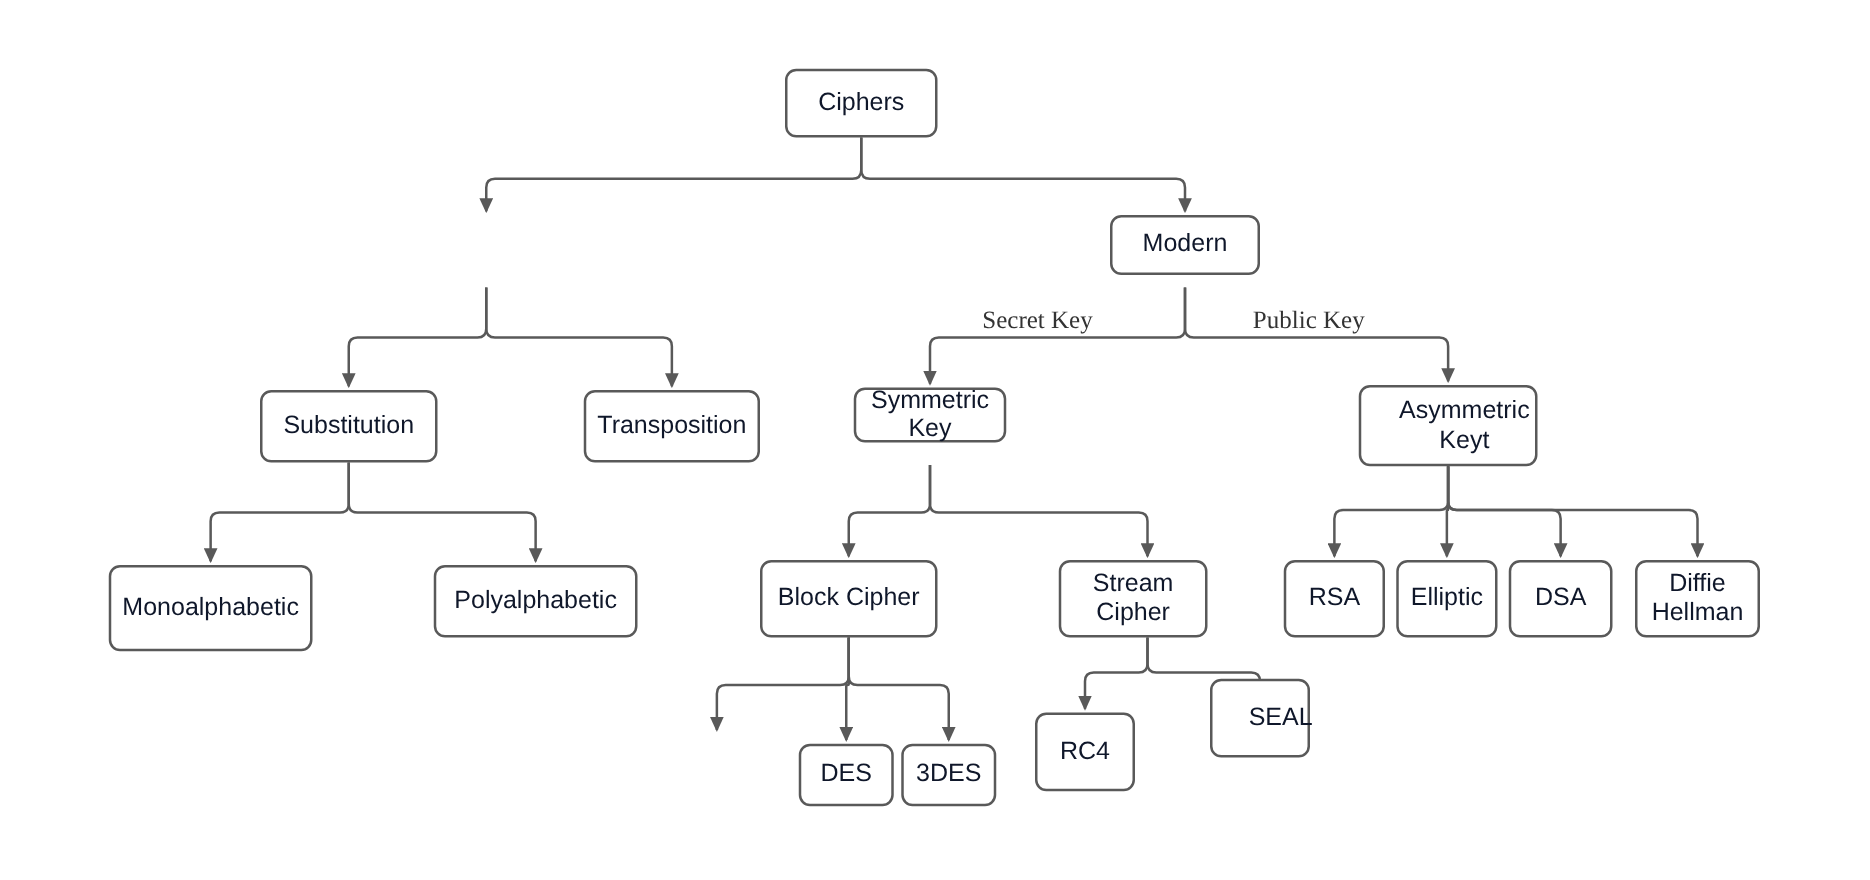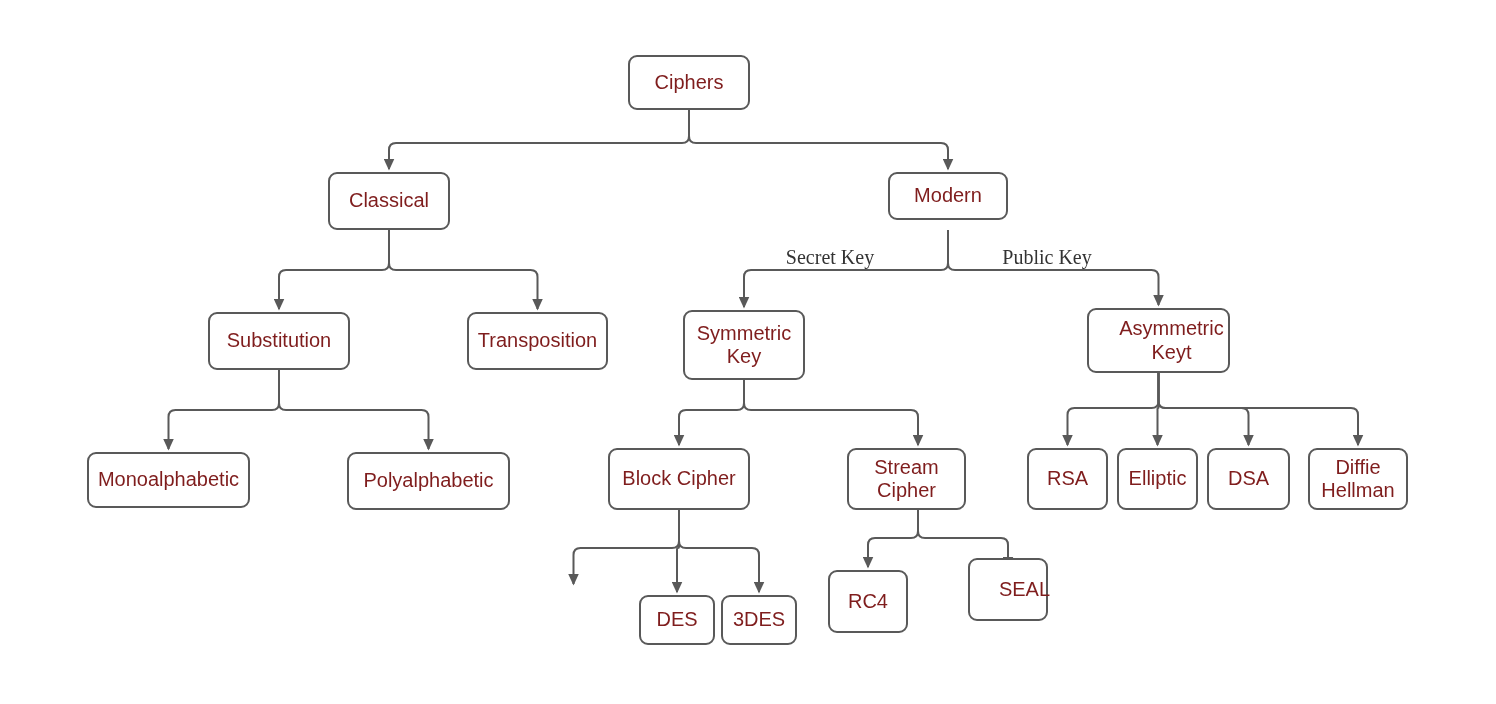--- a/index.html
+++ b/index.html
@@ -31,21 +31,21 @@
     border: 2.5px solid #595959;
     border-radius: 9px;
     background: #ffffff;
     display: flex;
     align-items: center;
     justify-content: center;
     text-align: center;
   }
   .node-label {
     font-size: 20px;
-    color: #7f1d1d;
+    color: #0f172a;
     line-height: 1.16;
     white-space: pre-line;
   }
   .edge-label {
     position: absolute;
     transform: translate(-50%, -50%);
     font-size: 20px;
     color: #333333;
     white-space: nowrap;
     font-family: Liberation Serif, serif;
@@ -77,41 +77,38 @@
       <path d="M1158.5 373 L1158.5 401 Q1158.5 408 1165.5 408 L1351 408 Q1358 408 1358 415 L1358 445" class="edge" marker-end="url(#arrow)"></path>
       <path d="M679 510 L679 541 Q679 548 672 548 L580.5 548 Q573.5 548 573.5 555 L573.5 584" class="edge" marker-end="url(#arrow)"></path>
       <path d="M679 510 L679 547 Q679 548 678 548 L678 548 Q677 548 677 549 L677 592" class="edge" marker-end="url(#arrow)"></path>
       <path d="M679 510 L679 541 Q679 548 686 548 L752 548 Q759 548 759 555 L759 592" class="edge" marker-end="url(#arrow)"></path>
       <path d="M918 510 L918 531 Q918 538 911 538 L875 538 Q868 538 868 545 L868 567" class="edge" marker-end="url(#arrow)"></path>
       <path d="M918 510 L918 531 Q918 538 925 538 L1001 538 Q1008 538 1008 545 L1008 567" class="edge" marker-end="url(#arrow)"></path>
     </svg>
 <div class="node" style="left: 628px; top: 55px; width: 122px; height: 55px;">
       <span class="node-label">Ciphers</span>
     </div>
-    <div class="node" style="left: 328px; top: 172px; width: 122px; height: 58px;">
-      <span class="node-label">Classical</span>
-    </div>
     <div class="node" style="left: 888px; top: 172px; width: 120px; height: 48px;">
       <span class="node-label">Modern</span>
     </div>
     <div class="node" style="left: 208px; top: 312px; width: 142px; height: 58px;">
       <span class="node-label">Substitution</span>
     </div>
     <div class="node" style="left: 467px; top: 312px; width: 141px; height: 58px;">
       <span class="node-label">Transposition</span>
     </div>
-    <div class="node" style="left: 683px; top: 310px; width: 122px; height: 70px;">
+    <div class="node" style="left: 683px; top: 310px; width: 122px; height: 44px;">
       <span class="node-label">Symmetric
 Key</span>
     </div>
     <div class="node" style="left: 1087px; top: 308px; width: 143px; height: 65px; padding-left: 26px;">
       <span class="node-label">Asymmetric
 Keyt</span>
     </div>
-    <div class="node" style="left: 87px; top: 452px; width: 163px; height: 56px; text-align: center;">
+    <div class="node" style="left: 87px; top: 452px; width: 163px; height: 69px; text-align: center;">
       <span class="node-label">Monoalphabetic</span>
     </div>
     <div class="node" style="left: 347px; top: 452px; width: 163px; height: 58px;">
       <span class="node-label">Polyalphabetic</span>
     </div>
     <div class="node" style="left: 608px; top: 448px; width: 142px; height: 62px;">
       <span class="node-label">Block Cipher</span>
     </div>
     <div class="node" style="left: 847px; top: 448px; width: 119px; height: 62px;">
       <span class="node-label">Stream
@@ -132,18 +129,18 @@
     </div>
     <div class="node" style="left: 639px; top: 595px; width: 76px; height: 50px; justify-content: center;">
       <span class="node-label">DES</span>
     </div>
     <div class="node" style="left: 721px; top: 595px; width: 76px; height: 50px;">
       <span class="node-label">3DES</span>
     </div>
     <div class="node" style="left: 828px; top: 570px; width: 80px; height: 63px;">
       <span class="node-label">RC4</span>
     </div>
-    <div class="node" style="left: 968px; top: 558px; width: 80px; height: 63px; padding-left: 33px;">
+    <div class="node" style="left: 968px; top: 543px; width: 80px; height: 63px; padding-left: 33px;">
       <span class="node-label">SEAL</span>
     </div>
     <span class="edge-label" style="left: 830px; top: 257px;">Secret Key</span>
     <span class="edge-label" style="left: 1047px; top: 257px;">Public Key</span>
   </div>
 
 </body></html>

